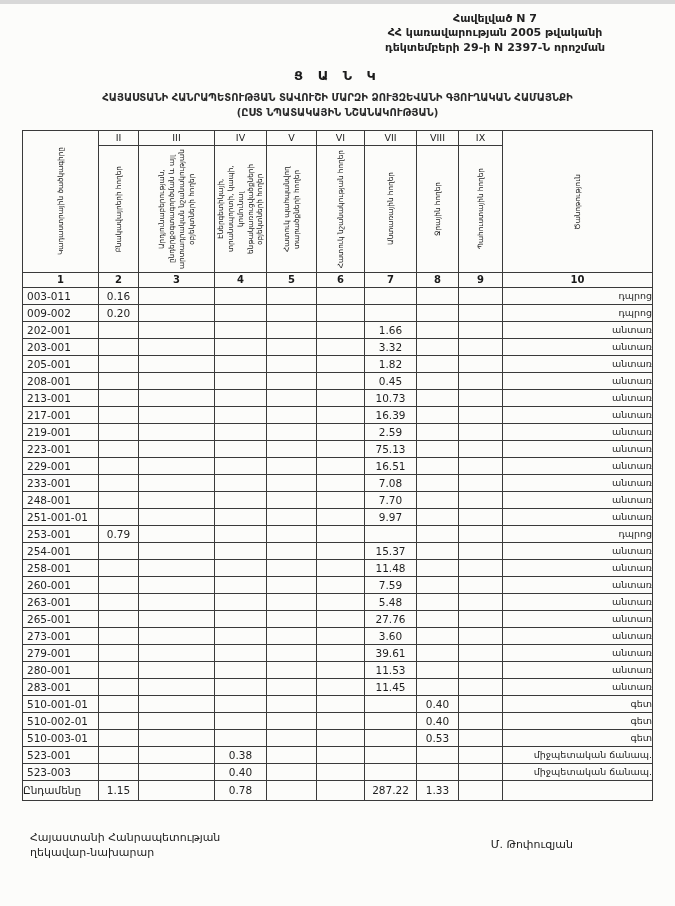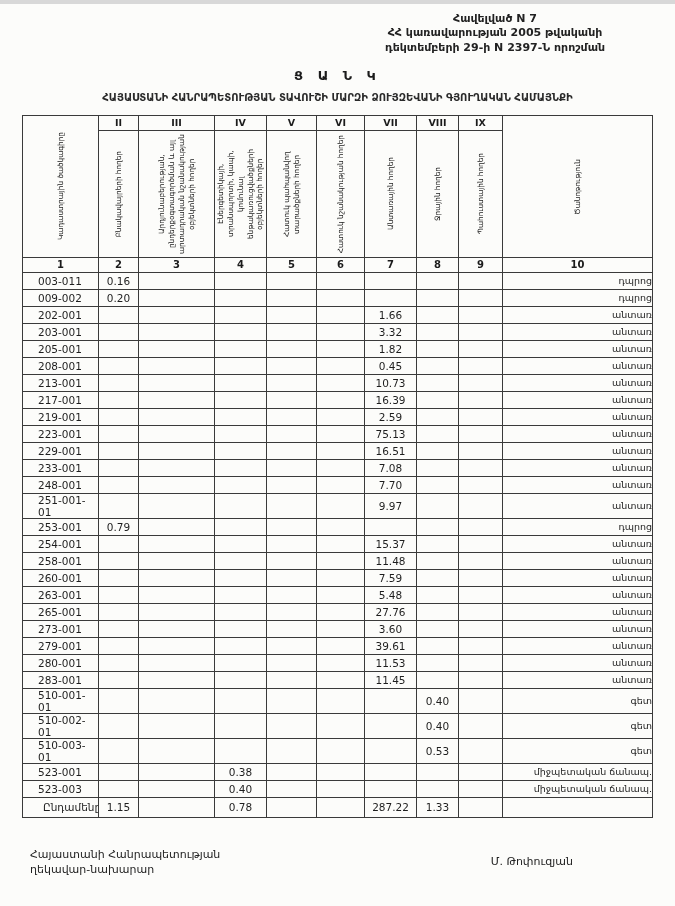--- a/index.html
+++ b/index.html
@@ -43,21 +43,21 @@
     border-collapse: collapse;
     table-layout: fixed;
   }
   .land-table th, .land-table td {
     border: 1px solid #3a3a3a;
     overflow: hidden;
   }
   .roman {
     height: 15px;
     font-size: 9.5px;
-    font-weight: bold;
+    font-weight: normal;
     text-align: center;
     vertical-align: middle;
   }
   .rot-cell {
     height: 127px;
     vertical-align: middle;
     padding: 3px 1px;
     font-weight: normal;
   }
   .vert {
@@ -70,25 +70,25 @@
     font-weight: normal;
     color: #222;
   }
   .num-row td {
     height: 15px;
     font-size: 10px;
     font-weight: bold;
     text-align: center;
   }
   tbody td { height: 17px; font-size: 10.5px; color: #1e1e1e; }
-  td.code { text-align: left; padding-left: 15px; }
+  td.code { text-align: left; padding-left: 4px; }
   td.num  { text-align: center; }
   td.note { text-align: right; padding-left: 3px; font-size: 9.5px; }
   tr.total-row td { height: 20px; }
-  tr.total-row td.code { padding-left: 20px; }
+  tr.total-row td.code { padding-left: 0; }
   .footer {
     display: flex;
     align-items: flex-end;
     margin: 30px 30px 0 30px;
   }
   .footer-left {
     font-size: 11px;
     line-height: 1.35;
     color: #222;
   }
@@ -108,20 +108,21 @@
   <div class="appendix">
     <div>Հավելված N 7</div>
     <div>ՀՀ կառավարության 2005 թվականի</div>
     <div>դեկտեմբերի 29-ի N 2397-Ն որոշման</div>
   </div>
 
   <div class="doc-title">Ց Ա Ն Կ</div>
 
   <div class="subtitles">
     <div class="subtitle">ՀԱՅԱՍՏԱՆԻ ՀԱՆՐԱՊԵՏՈՒԹՅԱՆ ՏԱՎՈՒՇԻ ՄԱՐԶԻ ՁՈՒՅԶԵՎԱՆԻ ԳՅՈՒՂԱԿԱՆ ՀԱՄԱՅՆՔԻ</div>
+    <div class="subtitle">(ԸՍՏ ՆՊԱՏԱԿԱՅԻՆ ՆՇԱՆԱԿՈՒԹՅԱՆ)</div>
   </div>
 
   <table class="land-table">
     <colgroup>
       <col style="width:76px">
         <col style="width:40px">
         <col style="width:76px">
         <col style="width:52px">
       <col style="width:50px">
         <col style="width:48px">

